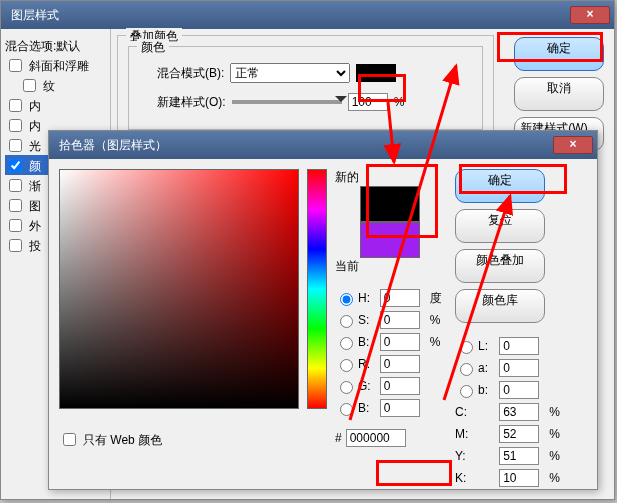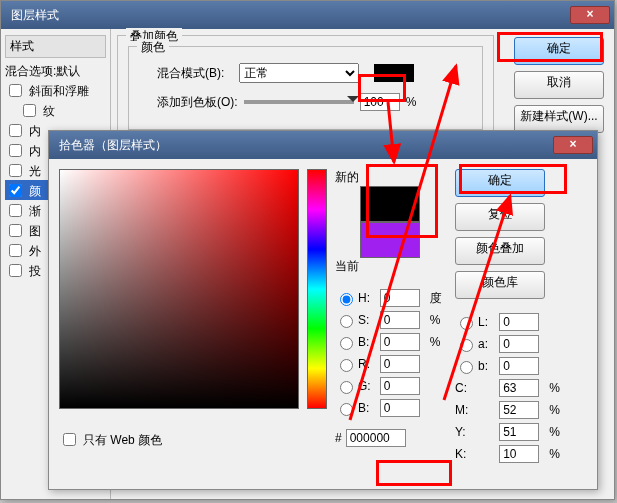--- a/index.html
+++ b/index.html
@@ -1,21 +1,21 @@
 <!DOCTYPE html>
 <html><head>
 <meta charset="utf-8">
 <style>
 *{box-sizing:border-box;font-family:"Microsoft YaHei","SimSun",sans-serif;font-size:12px}
 body{margin:0;background:#ccc;width:617px;height:503px;position:relative;overflow:hidden}
 .window{position:absolute;background:#f0f0f0;border:1px solid #888;box-shadow:2px 2px 8px rgba(0,0,0,.3)}
 .titlebar{height:28px;background:linear-gradient(#5a7aa8,#3d5a84);display:flex;align-items:center;padding:0 4px;color:#fff}
 .titlebar .t{flex:1;padding-left:6px}
 .closebtn{width:40px;height:18px;background:#c75050;border:1px solid #833;border-radius:2px;color:#fff;text-align:center;line-height:14px;font-weight:bold;cursor:pointer}
-.btn{display:block;width:90px;height:28px;margin-bottom:6px;background:linear-gradient(#fdfdfd,#e2e2e2);border:1px solid #888;border-radius:3px;text-align:center;line-height:20px;cursor:pointer}
+.btn{display:block;width:90px;height:34px;margin-bottom:6px;background:linear-gradient(#fdfdfd,#e2e2e2);border:1px solid #888;border-radius:10px;text-align:center;line-height:20px;cursor:pointer}
 .btn.blue{background:linear-gradient(#cde8ff,#9fd1ff);border:1px solid #2a6fc0}
 .group{border:1px solid #bbb;margin:6px;padding:8px;position:relative}
 .group>.lg{position:absolute;top:-8px;left:8px;background:#f0f0f0;padding:0 4px}
 .chk{display:flex;align-items:flex-end;height:20px;gap:4px}
 input[type=checkbox]{width:13px;height:13px}
 input[type=radio]{width:13px;height:13px}
 .txt{width:40px;height:18px;border:1px solid #888;padding:0 3px;background:#fff}
 .swatch{width:40px;height:18px;border:1px solid #000}
 .hl{position:absolute;border:3px solid red;pointer-events:none;z-index:50}
 .arrow{position:absolute;z-index:51;pointer-events:none}
@@ -44,21 +44,20 @@
 </head>
 <body>
 
 <div id="w1" class="window">
  <div class="titlebar">
   <span class="t">图层样式</span>
   <span class="closebtn">×</span>
  </div>
  <div class="body">
   <div class="side">
-   <div class="hdr">样式</div>
    <div class="chk">
           <span>混合选项:默认</span>
         </div>
    <div class="chk">
           <input type="checkbox" style="">
           <span>斜面和浮雕</span>
         </div>
    <div class="chk" style="padding-left:14px">
           <input type="checkbox" style="">
           <span>纹</span>
@@ -94,27 +93,27 @@
    <div class="chk">
           <input type="checkbox" style="">
           <span>投</span>
         </div>
   </div>
   <div class="main">
    <div class="group" style="margin-right:120px;height:110px">
     <span class="lg">叠加颜色</span>
     <div class="group" style="margin:2px;height:84px">
      <span class="lg">颜色</span>
-     <div style="display:flex;align-items:center;gap:15px;margin:8px 0 10px 20px">
+     <div style="display:flex;align-items:center;gap:6px;margin:8px 0 10px 20px">
       <span>混合模式(B):</span>
       <select style="width:120px;height:20px"><option>正常</option></select>
       <span class="swatch" style="background:#000"></span>
      </div>
      <div style="display:flex;align-items:center;gap:6px;margin-left:20px">
-      <span>添加到色板(O):</span>
+      <span>新建样式(O):</span>
       <span style="width:110px;height:4px;background:#999;position:relative">
                 <span style="position:absolute;right:-5px;top:-4px;border:6px solid transparent;border-top-color:#333"></span>
               </span>
       <input class="txt" value="100" style="">
       <span>%</span>
      </div>
     </div>
    </div>
    <div class="rbtns">
     <span class="btn blue">确定</span>

